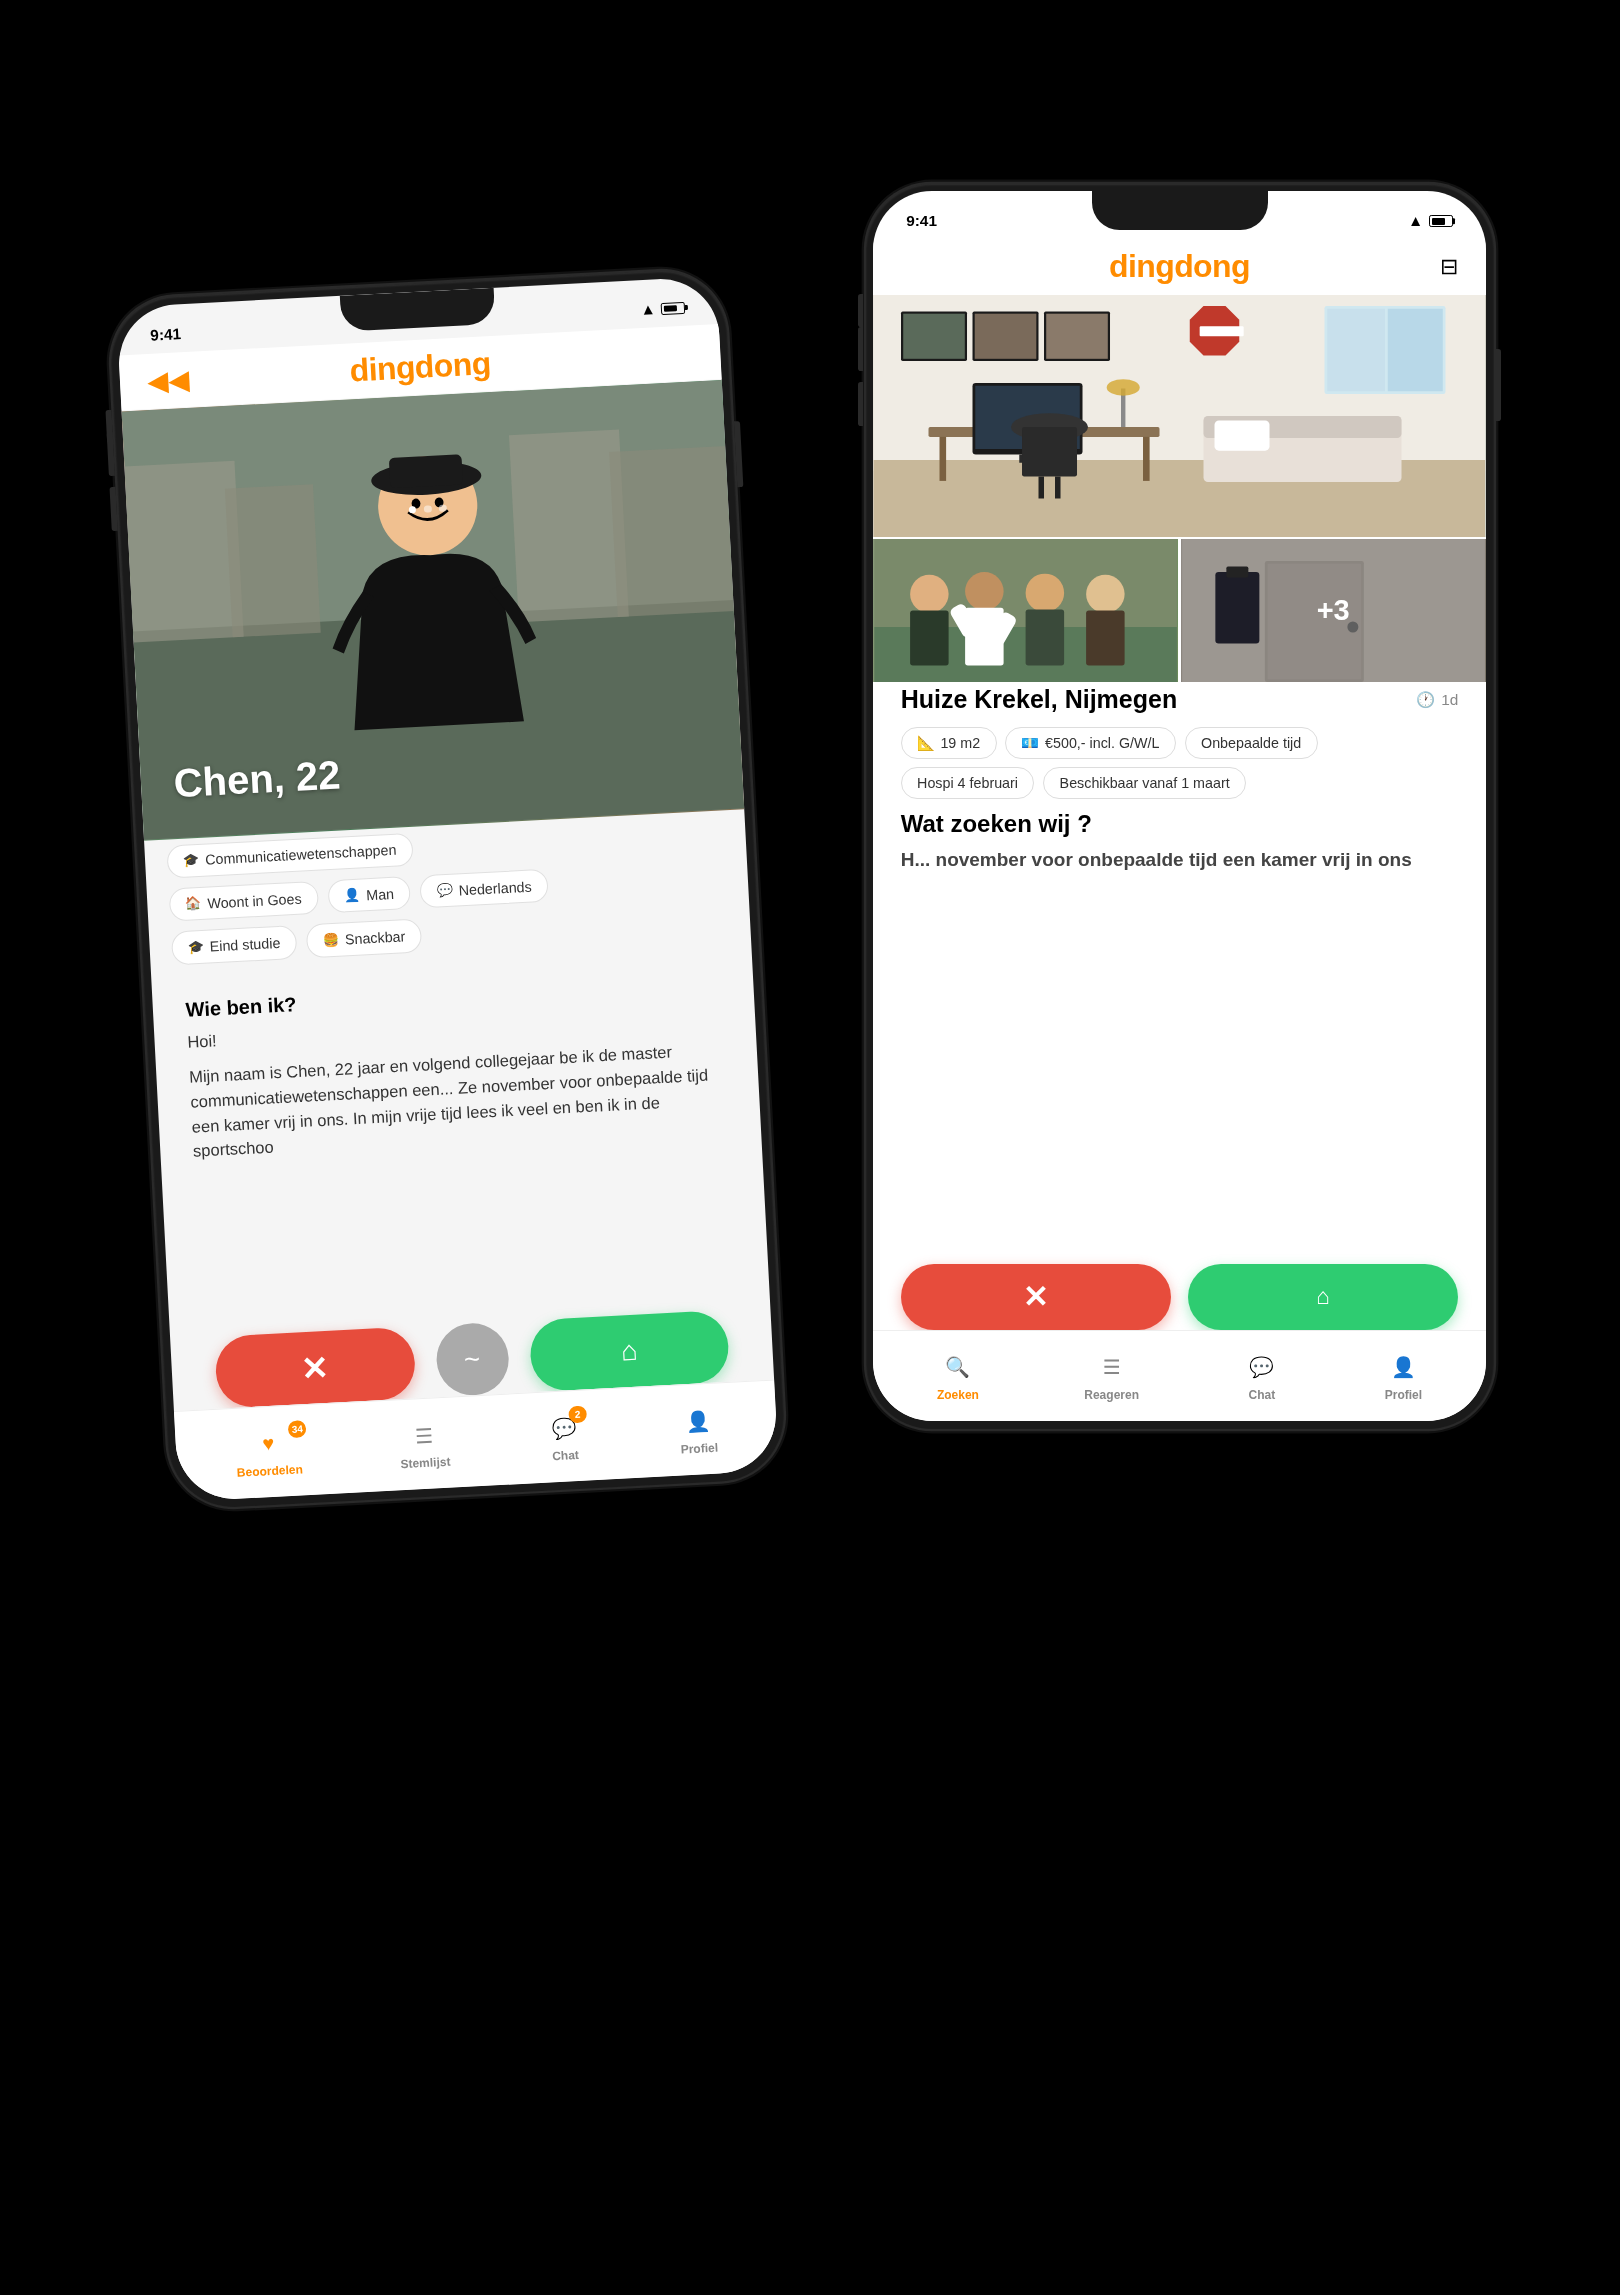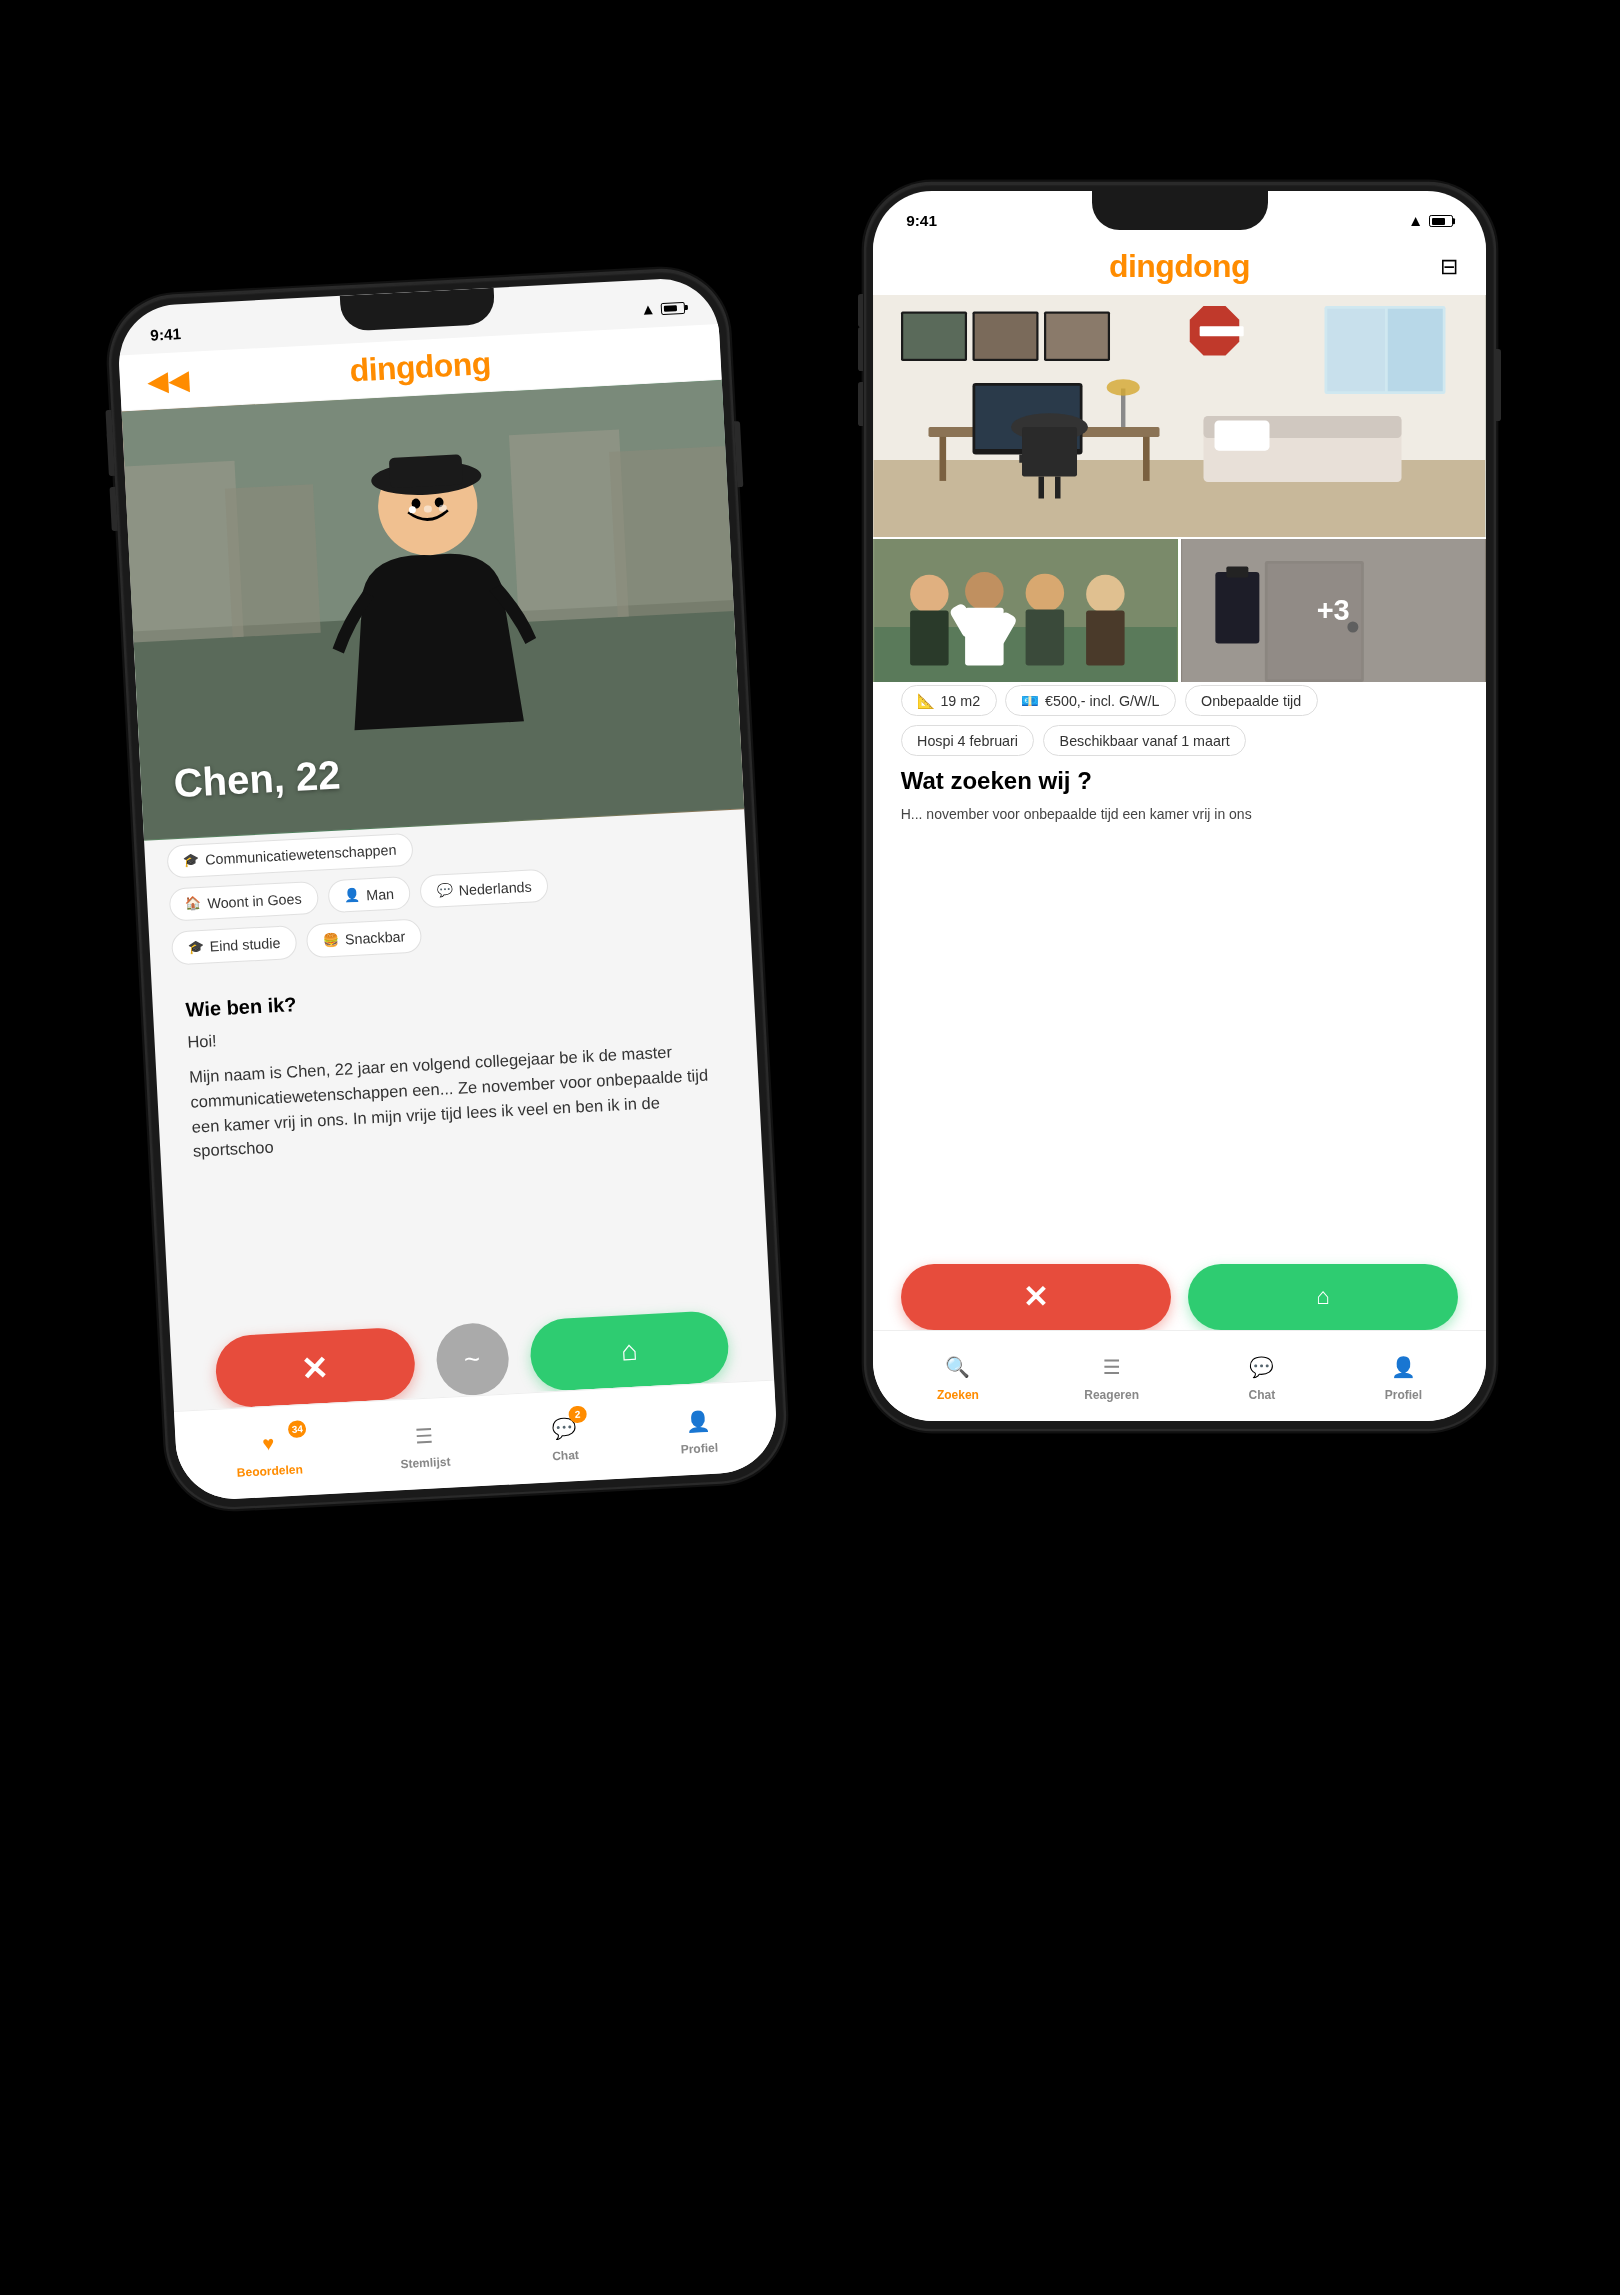--- a/index.html
+++ b/index.html
@@ -418,23 +418,24 @@
     }
 
     .section-title {
       font-size: 24px;
       font-weight: 800;
       color: #000;
       margin-bottom: 8.8px;
       margin-top: 8.8px;
     }
     .section-text {
-      font-size: 14px;
+      font-size: 19px;
       color: #444;
       line-height: 1.5;
+      font-weight: bold;
     }
 
     
     .front-action-buttons {
       position: absolute;
       bottom: 91px; left: 0; right: 0;
       display: flex;
       justify-content: center;
       gap: 16.5px;
       padding: 0 27.5px;
@@ -763,20 +764,27 @@
 
                 <rect x="60" y="60" width="80" height="130" fill="#2a2a3a" rx="6"></rect>
                 <rect x="80" y="50" width="40" height="20" fill="#333" rx="3"></rect>
               </svg>
               <div class="thumb-overlay">+3</div>
             </div>
           </div>
         </div>
 
         <div class="listing-info">
+          <div class="listing-title-row">
+            <span class="listing-title">Huize Krekel, Nijmegen</span>
+            <div class="listing-time">
+              <span>🕐</span>
+              <span>1d</span>
+            </div>
+          </div>
 
           <div class="listing-tags">
             <div class="listing-tag">
               <span>📐</span>
               <span>19 m2</span>
             </div>
             <div class="listing-tag">
               <span>💶</span>
               <span>€500,- incl. G/W/L</span>
             </div>

